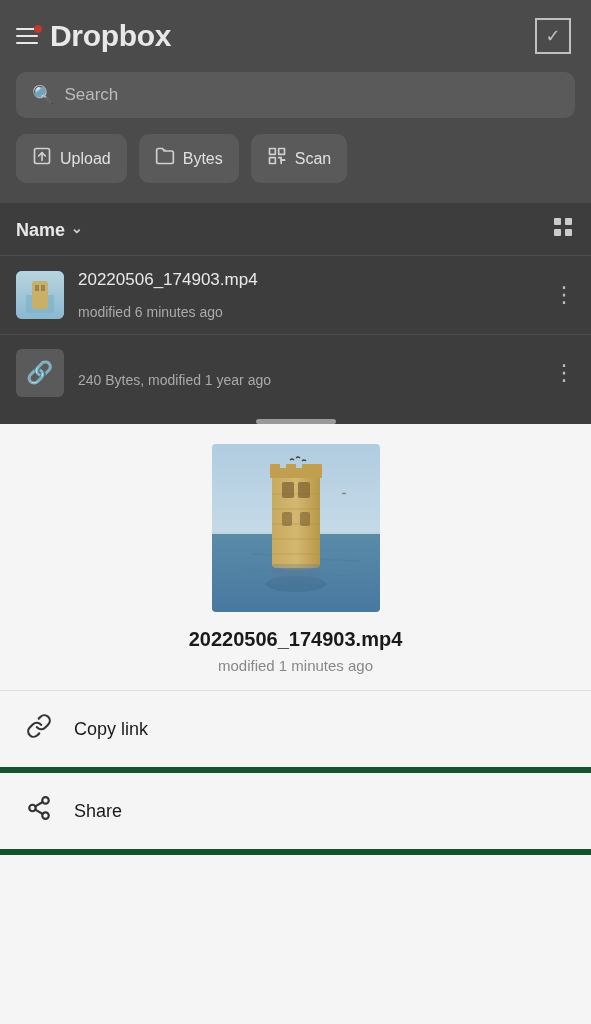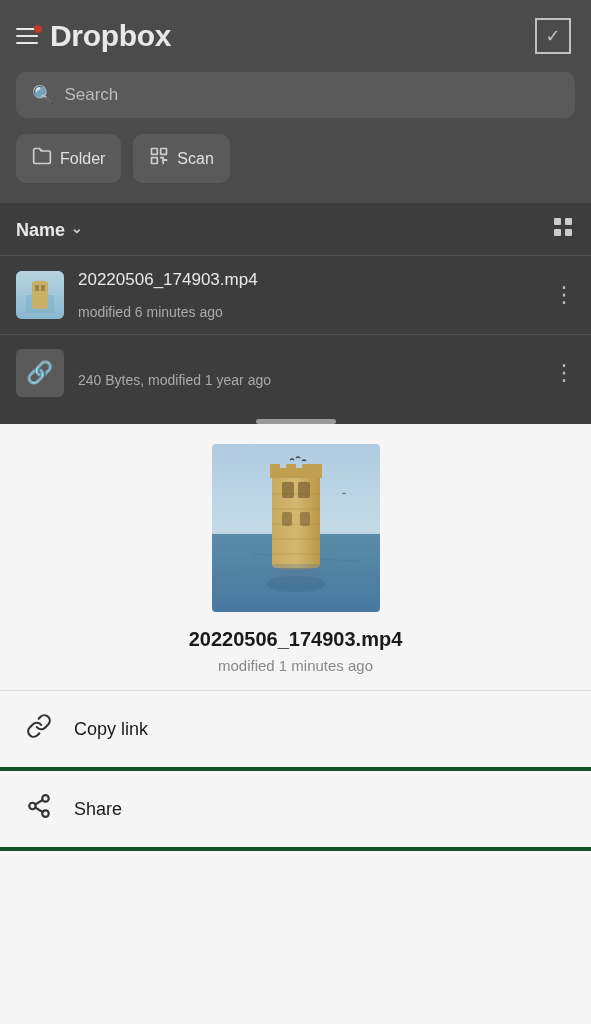--- a/index.html
+++ b/index.html
@@ -261,21 +261,21 @@
     
     .action-list {
       background: #f5f5f5;
     }
     .action-list-item {
       display: flex;
       align-items: center;
       gap: 20px;
       padding: 22px 24px;
       cursor: pointer;
-      border-bottom: 4px solid #14532d;
+      border-bottom: 6px solid #14532d;
     }
     .action-list-icon {
       font-size: 24px;
       color: #333;
       width: 30px;
       text-align: center;
     }
     .action-list-label {
       font-size: 18px;
       color: #1a1a1a;
@@ -304,25 +304,35 @@
 
   <div class="search-bar">
     <span class="search-icon">🔍</span>
     <span class="search-placeholder">Search</span>
   </div>
 
   <div class="action-buttons">
     <div class="action-btn">
       <span class="action-btn-icon">
         <svg width="20" height="20" viewBox="0 0 24 24" fill="none" stroke="#d0d0d0" stroke-width="2" stroke-linecap="round" stroke-linejoin="round">
+          <rect x="3" y="3" width="18" height="18" rx="2"></rect>
+          <polyline points="8,12 12,8 16,12"></polyline>
+          <line x1="12" y1="8" x2="12" y2="17"></line>
+        </svg>
+      </span>
+      <span>Upload</span>
+    </div>
+    <div class="action-btn">
+      <span class="action-btn-icon">
+        <svg width="20" height="20" viewBox="0 0 24 24" fill="none" stroke="#d0d0d0" stroke-width="2" stroke-linecap="round" stroke-linejoin="round">
           <path d="M22 19a2 2 0 01-2 2H4a2 2 0 01-2-2V5a2 2 0 012-2h5l2 3h9a2 2 0 012 2z"></path>
           <line x1="12" y1="5" x2="12" y2="5"></line>
         </svg>
       </span>
-      <span>Folder</span>
+      <span>Bytes</span>
     </div>
     <div class="action-btn">
       <span class="action-btn-icon">
         <svg width="20" height="20" viewBox="0 0 24 24" fill="none" stroke="#d0d0d0" stroke-width="2" stroke-linecap="round" stroke-linejoin="round">
           <rect x="3" y="3" width="7" height="7"></rect>
           <rect x="14" y="3" width="7" height="7"></rect>
           <rect x="3" y="14" width="7" height="7"></rect>
           <path d="M14 14h3v3"></path>
           <path d="M17 17h4"></path>
           <path d="M17 21v-4"></path>

